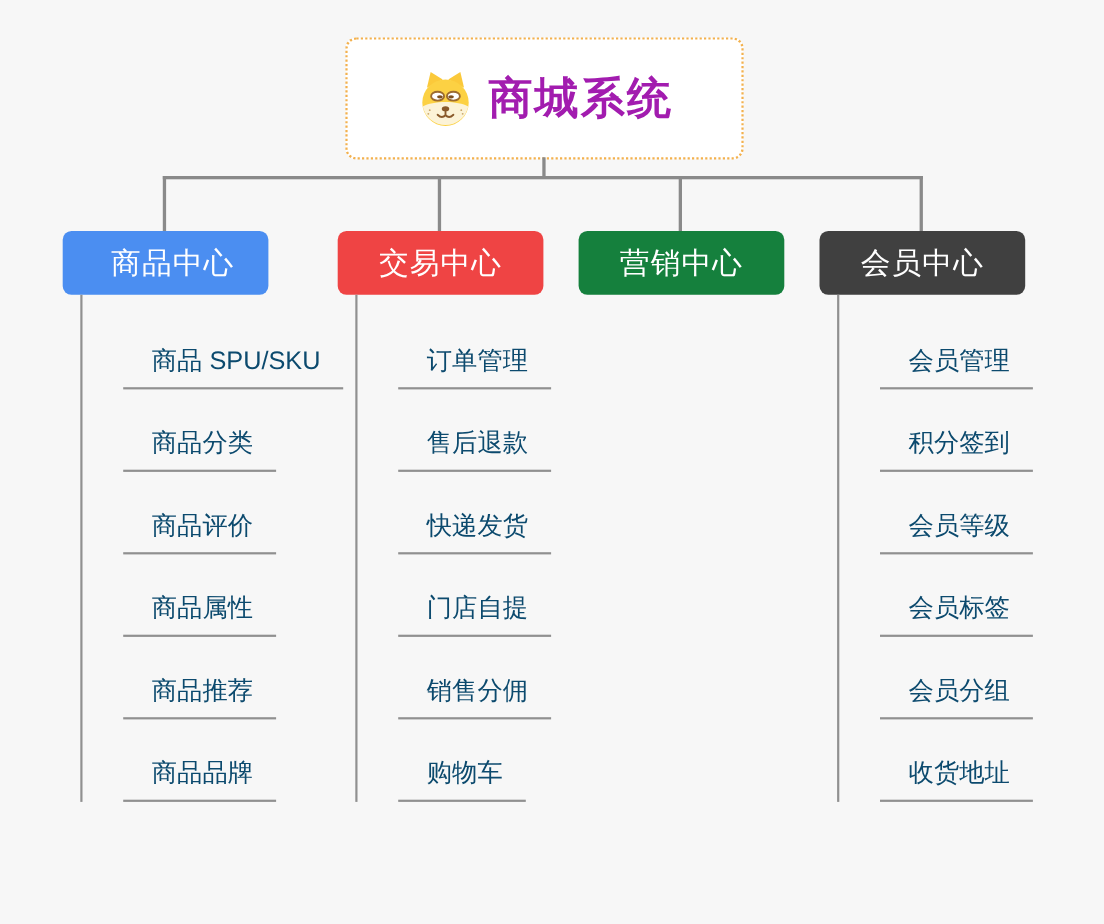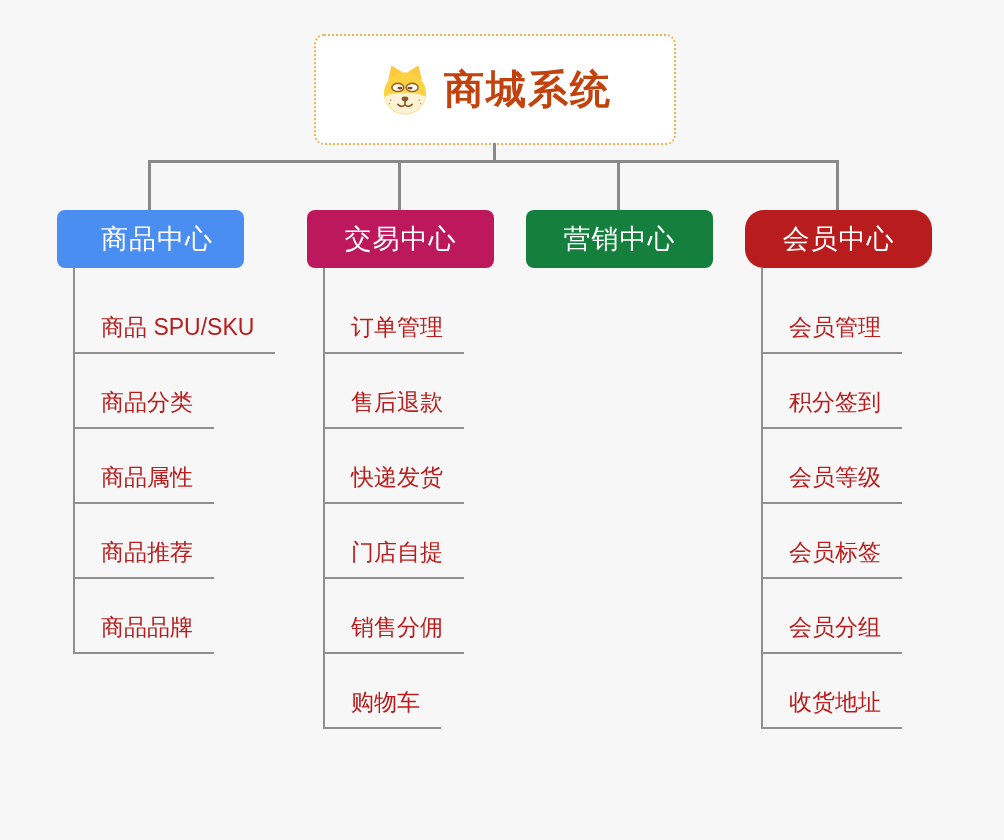--- a/index.html
+++ b/index.html
@@ -13,21 +13,21 @@
 
   
   .root-node{
     position:absolute;left:314px;top:34px;width:362px;height:111px;
     box-sizing:border-box;background:#ffffff;
     border:2px dotted #F3B14E;border-radius:10px;
     display:flex;align-items:center;justify-content:center;gap:12px;
   }
   .root-icon{width:54px;height:54px;display:inline-flex;}
   .root-title{
-    font-size:40px;font-weight:bold;color:#c2410c;letter-spacing:2px;
+    font-size:40px;font-weight:bold;color:#a21caf;letter-spacing:2px;
   }
 
   
   .conn{position:absolute;background:#8A8A8A;}
   .conn-root-stub{left:493px;top:143px;width:3px;height:19px;}
   .conn-horizontal{left:148px;top:160px;width:691px;height:3px;}
   .conn-branch-stub{top:160px;width:3px;height:50px;}
 
   
   .branch-column{position:absolute;top:210px;width:187px;}
@@ -36,23 +36,24 @@
     display:flex;align-items:center;justify-content:center;
     color:#ffffff;font-size:27px;letter-spacing:1px;
   }
   .branch-children{
     margin-left:16px;
     border-left:2px solid #909090;
   }
   .child{height:75px;display:flex;align-items:flex-end;}
   .child.first{height:86px;}
   .child-label{
-    font-size:23px;color:#b91c1c;white-space:nowrap;
+    font-size:23px;color:#0c4a6e;white-space:nowrap;
     padding:0 21px 9px 26px;
     border-bottom:2px solid #909090;
+    margin-left:37px;
   }
 </style>
 </head>
 <body>
 
 <div id="canvas">
 
   <div class="root-node">
     <span class="root-icon">
       <svg viewBox="0 0 64 64" width="54" height="54" aria-hidden="true">
@@ -83,33 +84,36 @@
     <div class="branch-column" style="left: 57px;">
     <div class="branch-node" style="background: rgb(75, 142, 241); padding-left: 13px;">商品中心</div>
     <div class="branch-children">
         <div class="child first">
           <div class="child-label">商品 SPU/SKU</div>
         </div>
         <div class="child">
           <div class="child-label">商品分类</div>
         </div>
         <div class="child">
+          <div class="child-label">商品评价</div>
+        </div>
+        <div class="child">
           <div class="child-label">商品属性</div>
         </div>
         <div class="child">
           <div class="child-label">商品推荐</div>
         </div>
         <div class="child">
           <div class="child-label">商品品牌</div>
         </div>
       </div>
   </div>
     <div class="conn conn-branch-stub" style="left: 398px;"></div>
     <div class="branch-column" style="left: 307px;">
-    <div class="branch-node" style="background: #be185d;">交易中心</div>
+    <div class="branch-node" style="background: #ef4444;">交易中心</div>
     <div class="branch-children">
         <div class="child first">
           <div class="child-label">订单管理</div>
         </div>
         <div class="child">
           <div class="child-label">售后退款</div>
         </div>
         <div class="child">
           <div class="child-label">快递发货</div>
         </div>
@@ -123,21 +127,21 @@
           <div class="child-label">购物车</div>
         </div>
       </div>
   </div>
     <div class="conn conn-branch-stub" style="left: 617px;"></div>
     <div class="branch-column" style="left: 526px;">
     <div class="branch-node" style="background: #15803d;">营销中心</div>
   </div>
     <div class="conn conn-branch-stub" style="left: 836px;"></div>
     <div class="branch-column" style="left: 745px;">
-    <div class="branch-node" style="background: #b91c1c; border-radius: 19px;">会员中心</div>
+    <div class="branch-node" style="background: #404040;">会员中心</div>
     <div class="branch-children">
         <div class="child first">
           <div class="child-label">会员管理</div>
         </div>
         <div class="child">
           <div class="child-label">积分签到</div>
         </div>
         <div class="child">
           <div class="child-label">会员等级</div>
         </div>

